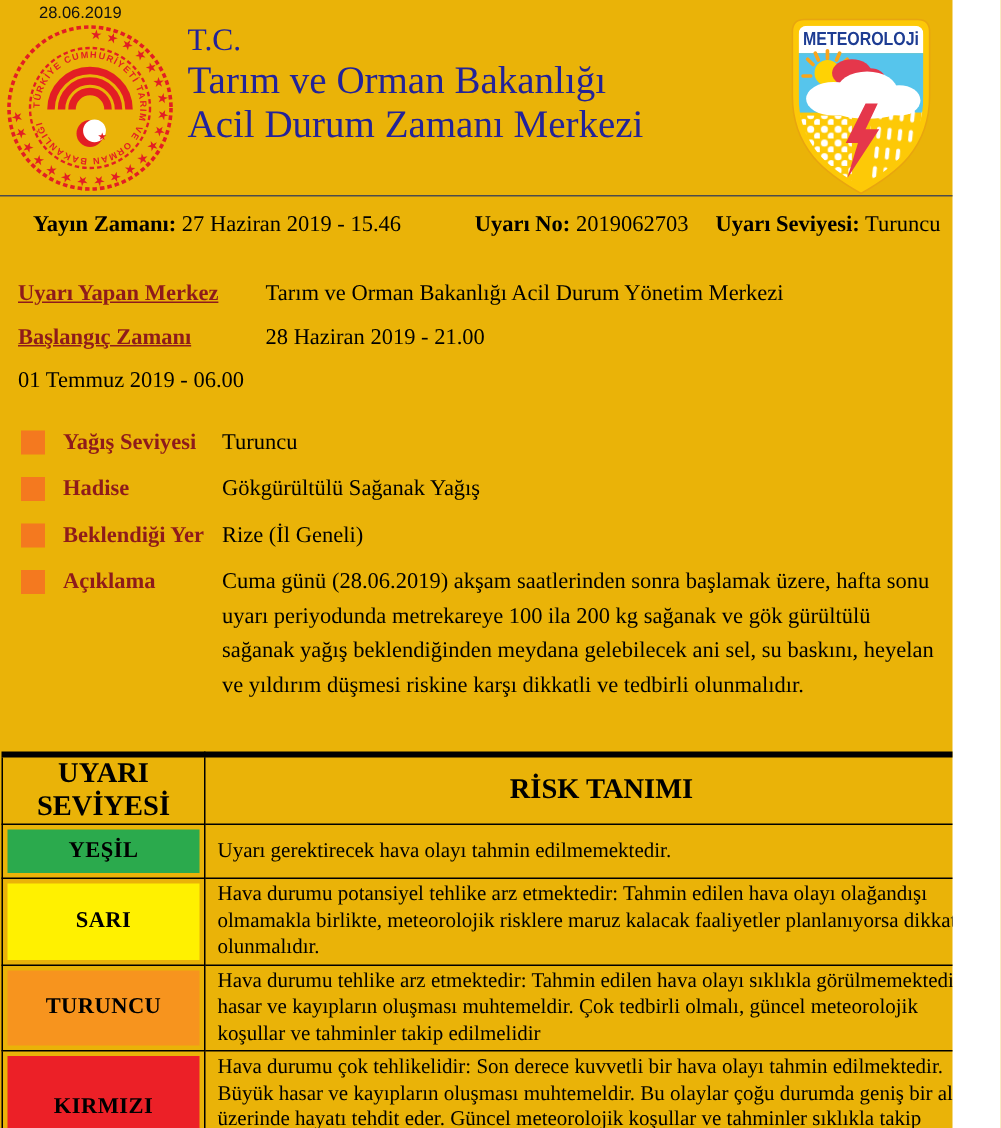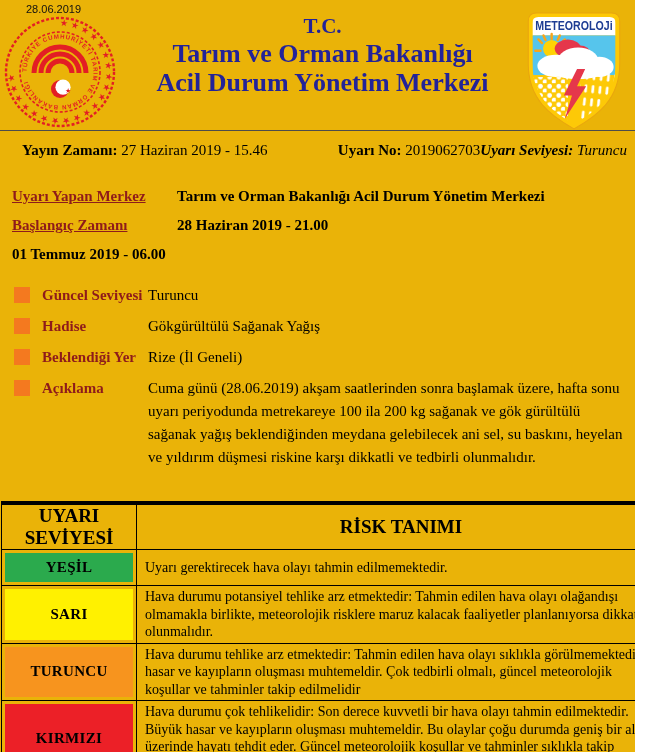--- a/index.html
+++ b/index.html
@@ -6,39 +6,39 @@
   .page{position:relative;width:635px;height:752px;background:#eab308;overflow:hidden;
         font-family:"Liberation Serif", serif;color:#000;}
 
   
   .print-date{position:absolute;top:3px;left:26px;font:11px "Liberation Sans", sans-serif;color:#111;}
   .seal{position:absolute;left:4px;top:16px;}
   .seal-stroke{fill:none;stroke:#E31E24;}
   .seal-stars{font-size:9px;fill:#E31E24;}
   .seal-ring-text{font-size:6.1px;font-weight:bold;letter-spacing:0.9px;fill:#E31E24;
                   font-family:"Liberation Sans", sans-serif;}
-  .title-block{position:absolute;left:125px;right:115px;top:13px;text-align:center;
-               color:#232399;font-weight:bold;}
+  .title-block{position:absolute;left:125px;right:115px;top:13px;text-align:left;
+               color:#232399;font-weight:normal;}
   .title-l1{font-size:21px;line-height:26px;}
   .title-l2,.title-l3{font-size:26px;line-height:29px;}
   .shield{position:absolute;right:6px;top:10px;}
   .shield-band-text{font:bold 12.5px "Liberation Sans", sans-serif;fill:#1D3C93;}
   .rule{position:absolute;top:130px;left:0;width:667px;height:0;border-top:1px solid #4c4c4c;}
 
   
   .meta-row{position:absolute;top:142px;left:22px;right:8px;display:flex;font-size:15px;white-space:nowrap;}
   .meta-item b{font-weight:bold;}
   .meta-no{margin-left:auto;}
-  .meta-level{font-style:italic;}
+  .meta-level{margin-left:18px;}
 
   
   .info-rows{position:absolute;top:187px;left:12px;right:10px;}
   .info-row{display:flex;height:29px;font-size:15px;line-height:19px;}
   .info-label{width:165px;flex:none;font-weight:bold;color:#8E1B1B;text-decoration:underline;}
-  .info-value{flex:1;font-weight:bold;}
+  .info-value{flex:1;}
 
   
   .detail-rows{position:absolute;top:284px;left:14px;right:10px;}
   .detail-row{display:flex;margin-bottom:8px;}
   .bullet{width:16px;height:16px;flex:none;background:#F4791F;margin:3px 12px 0 0;}
   .detail-label{width:106px;flex:none;font-weight:bold;color:#8E1B1B;font-size:15px;line-height:23px;}
   .detail-value{flex:1;font-size:15px;line-height:23px;}
 
   
   .risk-table{position:absolute;top:501px;left:1px;width:665px;border-collapse:collapse;
@@ -83,21 +83,21 @@
     <g>
       <circle cx="56" cy="73" r="9" fill="#E31E24"></circle>
       <circle cx="59" cy="71.2" r="7.6" fill="#ffffff"></circle>
       <text x="61" y="77" font-size="7" fill="#E31E24">★</text>
     </g>
   </svg>
 
   <div class="title-block">
     <div class="title-l1">T.C.</div>
     <div class="title-l2">Tarım ve Orman Bakanlığı</div>
-    <div class="title-l3">Acil Durum Yönetim Merkezi</div>
+    <div class="title-l3">Acil Durum Zamanı Merkezi</div>
   </div>
 
   <svg class="shield" width="110" height="124" viewBox="0 0 108 122" aria-hidden="true">
     <defs>
       <clipPath id="innerShield">
         <path d="M13,13 Q13,7 19,7 H89 Q95,7 95,13 V52 C95,85 76,100 54,112 C32,100 13,85 13,52 Z"></path>
       </clipPath>
       <pattern id="hailDots" width="9" height="9" patternUnits="userSpaceOnUse">
         <circle cx="3" cy="3" r="2.3" fill="#fff"></circle>
         <circle cx="7.5" cy="7.5" r="2.3" fill="#fff"></circle>
@@ -166,21 +166,21 @@
       <span class="info-value">28 Haziran 2019 - 21.00</span>
     </div>
     <div class="info-row">
       <span class="info-value">01 Temmuz 2019 - 06.00</span>
     </div>
   </div>
 
   <div class="detail-rows">
     <div class="detail-row">
       <span class="bullet"></span>
-      <span class="detail-label">Güncel Seviyesi</span>
+      <span class="detail-label">Yağış Seviyesi</span>
       <span class="detail-value">Turuncu</span>
     </div>
     <div class="detail-row">
       <span class="bullet"></span>
       <span class="detail-label">Hadise</span>
       <span class="detail-value">Gökgürültülü Sağanak Yağış</span>
     </div>
     <div class="detail-row">
       <span class="bullet"></span>
       <span class="detail-label">Beklendiği Yer</span>

